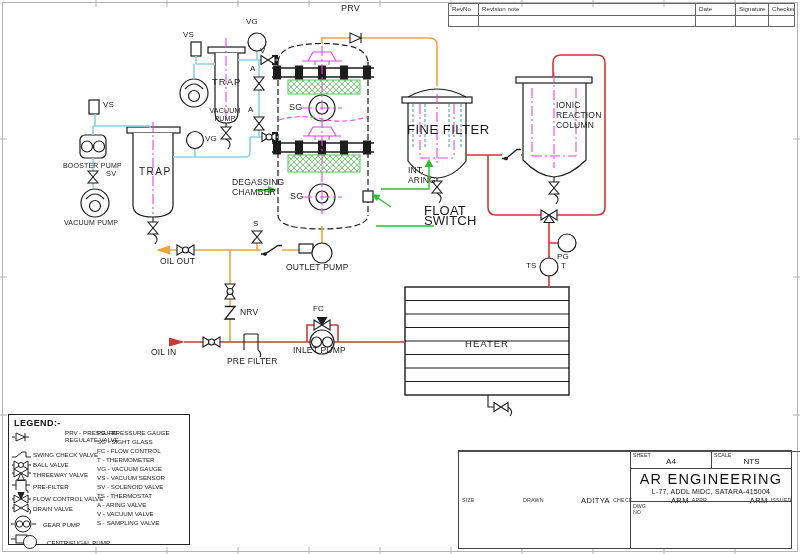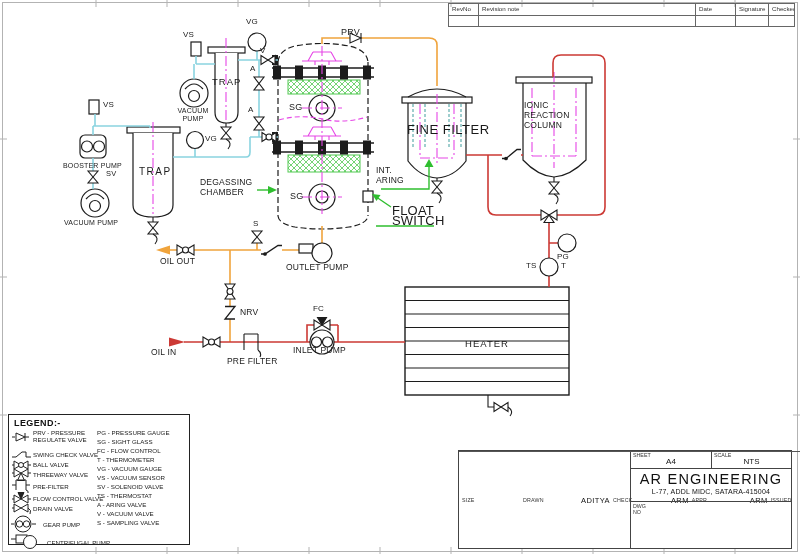--- a/index.html
+++ b/index.html
@@ -1,21 +1,21 @@
 <!DOCTYPE html>
 <html style="--vacuum: #8ad4e0; --oil_out: #f0a43c; --oil_in: #cc3a35; --magenta: #e646e6; --green: #2fbe2f; --hatchg: #52c952; --teal: #3f9d9d;"><head>
 <meta charset="utf-8">
 <style>
   html,body{margin:0;padding:0;background:#e8e8e8;}
   #page{position:relative;width:800px;height:554px;background:#ffffff;overflow:hidden;
         font-family:"Liberation Sans",sans-serif;}
   #diagram-svg{position:absolute;left:0;top:0;}
   .lbl{position:absolute;font:8px "Liberation Sans",sans-serif;color:#1a1a1a;
        letter-spacing:.2px;line-height:8.5px;white-space:nowrap;}
-  .wrap{white-space:normal;}
+  .wrap{white-space:normal;padding-left:32px;}
   
   .vac{stroke:var(--vacuum);}
   .oil{stroke:var(--oil_out);}
   .red{stroke:var(--oil_in);}
   .mag{stroke:var(--magenta);}
   .teal{stroke:var(--teal);}
   .grn{stroke:var(--green);}
   
   .revtab{position:absolute;left:448px;top:3px;width:347px;height:24px;
           border:1px solid #666;box-sizing:border-box;display:flex;flex-direction:column;}
@@ -334,21 +334,21 @@
     <path class="grn" d="M391,207 L377,197.5 M376,226 H434"></path>
     <polygon points="372,194 380.5,195 376.5,201" fill="var(--green)" stroke="none"></polygon>
   </g>
 </svg>
 
 <div class="lbl" style="left:183px;top:31px;">VS</div>
 <div class="lbl" style="left:246px;top:18px;">VG</div>
 <div class="lbl" style="left:260px;top:47px;">V</div>
 <div class="lbl" style="left:250px;top:65px;">A</div>
 <div class="lbl" style="left:248px;top:106px;">A</div>
-<div class="lbl" style="left:341px;top:28px;font-size:9px;">PRV</div>
+<div class="lbl" style="left:341px;top:4px;font-size:9px;">PRV</div>
 <div class="lbl" style="left:212px;top:78px;font-size:9.5px;letter-spacing:1px;">TRAP</div>
 <div class="lbl wrap" style="left:168px;top:107px;width:50px;text-align:center;font-size:7px;line-height:8px;">VACUUM PUMP</div>
 <div class="lbl" style="left:103px;top:101px;">VS</div>
 <div class="lbl" style="left:63px;top:162px;font-size:7px;">BOOSTER PUMP</div>
 <div class="lbl" style="left:106px;top:170px;font-size:7.5px;">SV</div>
 <div class="lbl" style="left:64px;top:219px;font-size:7px;">VACUUM PUMP</div>
 <div class="lbl" style="left:139px;top:168px;font-size:10px;letter-spacing:1.5px;">TRAP</div>
 <div class="lbl" style="left:205px;top:135px;">VG</div>
 <div class="lbl" style="left:289px;top:103px;font-size:9px;">SG</div>
 <div class="lbl" style="left:290px;top:192px;font-size:9px;">SG</div>

